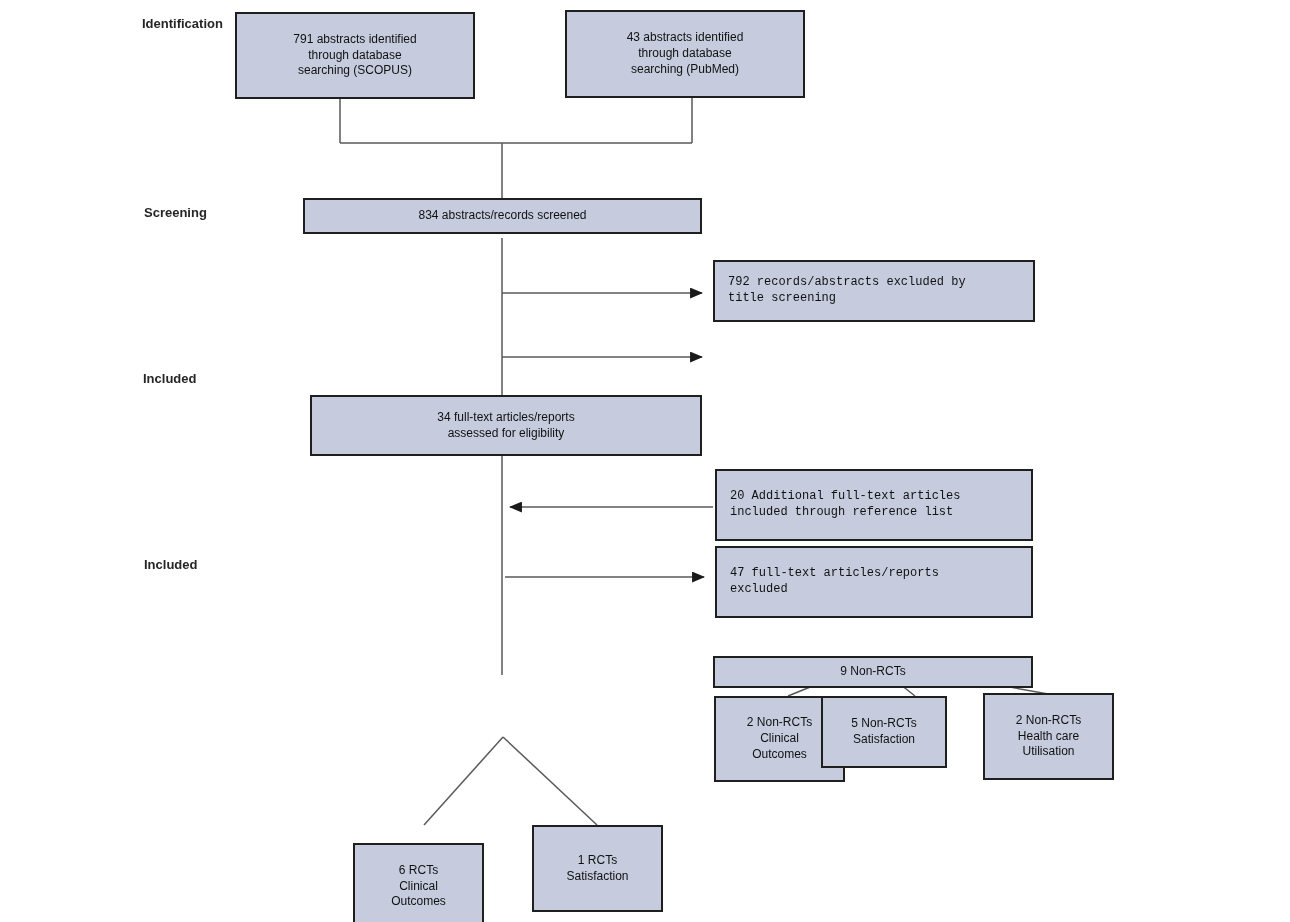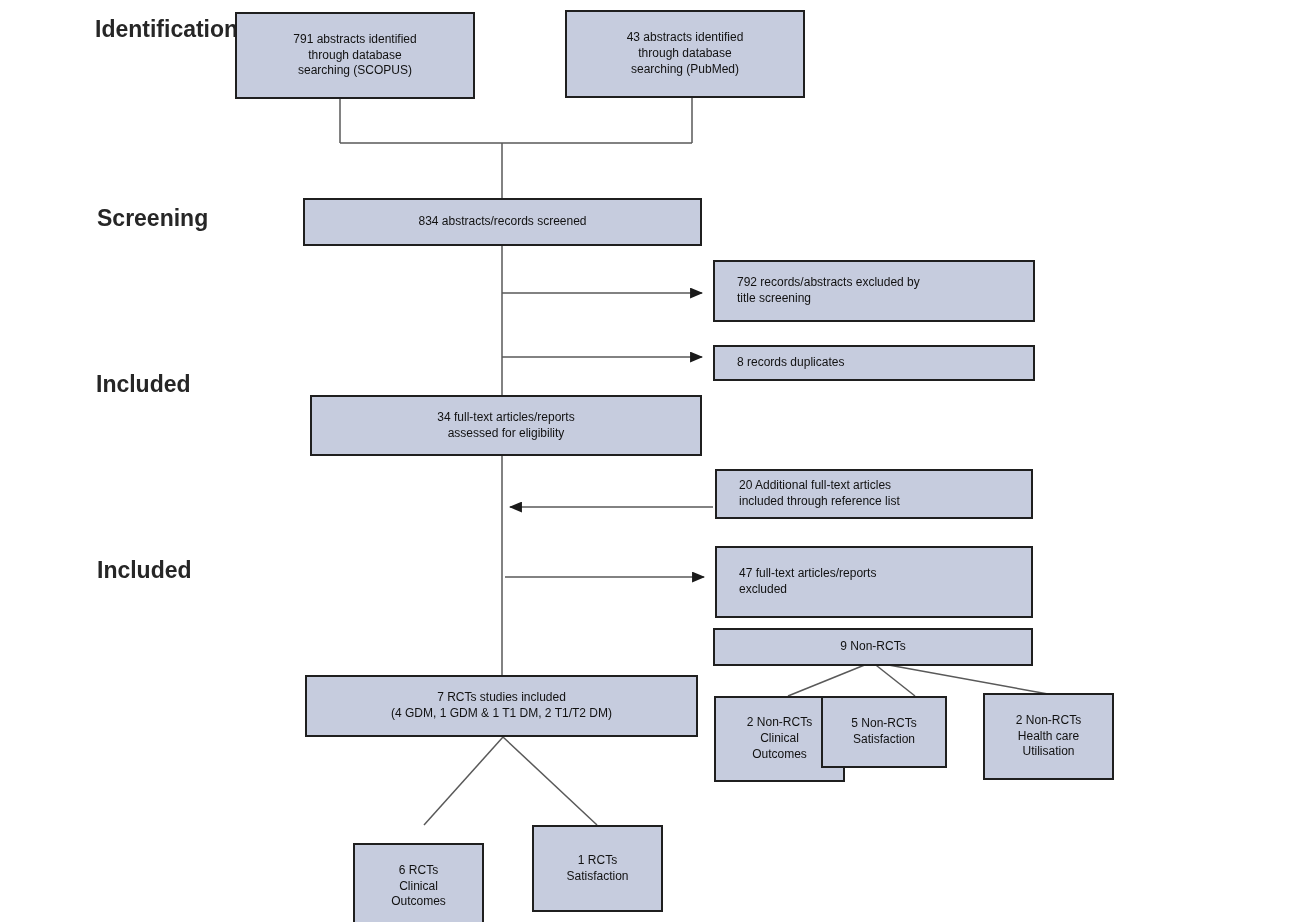--- a/index.html
+++ b/index.html
@@ -44,28 +44,30 @@
     display:flex;
     align-items:center;
     justify-content:center;
     text-align:center;
     white-space:pre-line;
     padding:2px 8px;
   }
   .box.left{
     justify-content:flex-start;
     text-align:left;
-    padding-left:22px;
+    padding-left:13px;
+    font-family:Liberation Mono, monospace;
   }
   .stage-label{
     position:absolute;
-    font-size:23px;
+    font-size:13px;
     font-weight:bold;
     color:var(--label-text);
     white-space:nowrap;
+    margin-left:47px;
   }
 </style>
 </head>
 <body>
 
 <div class="canvas">
 
   <svg class="connectors" viewBox="0 0 1290 922">
     <defs>
       <marker id="arrowR" viewBox="0 0 12 10" refX="11" refY="5" markerWidth="13" markerHeight="11" markerUnits="userSpaceOnUse" orient="auto">
@@ -99,43 +101,40 @@
   <div class="stage-label" style="left:96px;top:371px">Included</div>
   <div class="stage-label" style="left:97px;top:557px">Included</div>
 
   <div class="box" style="left:235px;top:12px;width:240px;height:87px">791 abstracts identified
 through database
 searching (SCOPUS)</div>
   <div class="box" style="left:565px;top:10px;width:240px;height:88px">43 abstracts identified
 through database
 searching (PubMed)</div>
 
-  <div class="box" style="left:303px;top:198px;width:399px;height:48px">834 abstracts/records screened</div>
+  <div class="box" style="left:303px;top:198px;width:399px;height:36px">834 abstracts/records screened</div>
   <div class="box left" style="left:713px;top:260px;width:322px;height:62px">792 records/abstracts excluded by
 title screening</div>
-  <div class="box left" style="left:713px;top:345px;width:322px;height:36px">8 records  duplicates</div>
 
   <div class="box" style="left:310px;top:395px;width:392px;height:61px">34 full-text articles/reports
 assessed for eligibility</div>
-  <div class="box left" style="left:715px;top:469px;width:318px;height:50px">20 Additional full-text articles
+  <div class="box left" style="left:715px;top:469px;width:318px;height:72px">20 Additional full-text articles
 included through reference list</div>
   <div class="box left" style="left:715px;top:546px;width:318px;height:72px">47 full-text articles/reports
 excluded</div>
 
-  <div class="box" style="left:713px;top:628px;width:320px;height:38px">9 Non-RCTs</div>
+  <div class="box" style="left:713px;top:656px;width:320px;height:32px">9 Non-RCTs</div>
   <div class="box" style="left:714px;top:696px;width:131px;height:86px">2 Non-RCTs
 Clinical
 Outcomes</div>
   <div class="box" style="left:821px;top:696px;width:126px;height:72px">5 Non-RCTs
 Satisfaction</div>
   <div class="box" style="left:983px;top:693px;width:131px;height:87px">2  Non-RCTs
 Health care
 Utilisation</div>
 
-  <div class="box" style="left:305px;top:675px;width:393px;height:62px">7 RCTs  studies included
-(4 GDM, 1 GDM &amp; 1 T1 DM, 2 T1/T2 DM)</div>
   <div class="box" style="left:353px;top:843px;width:131px;height:87px">6 RCTs
 Clinical
 Outcomes</div>
   <div class="box" style="left:532px;top:825px;width:131px;height:87px">1 RCTs
 Satisfaction</div>
 
 </div>
 
 </body></html>

